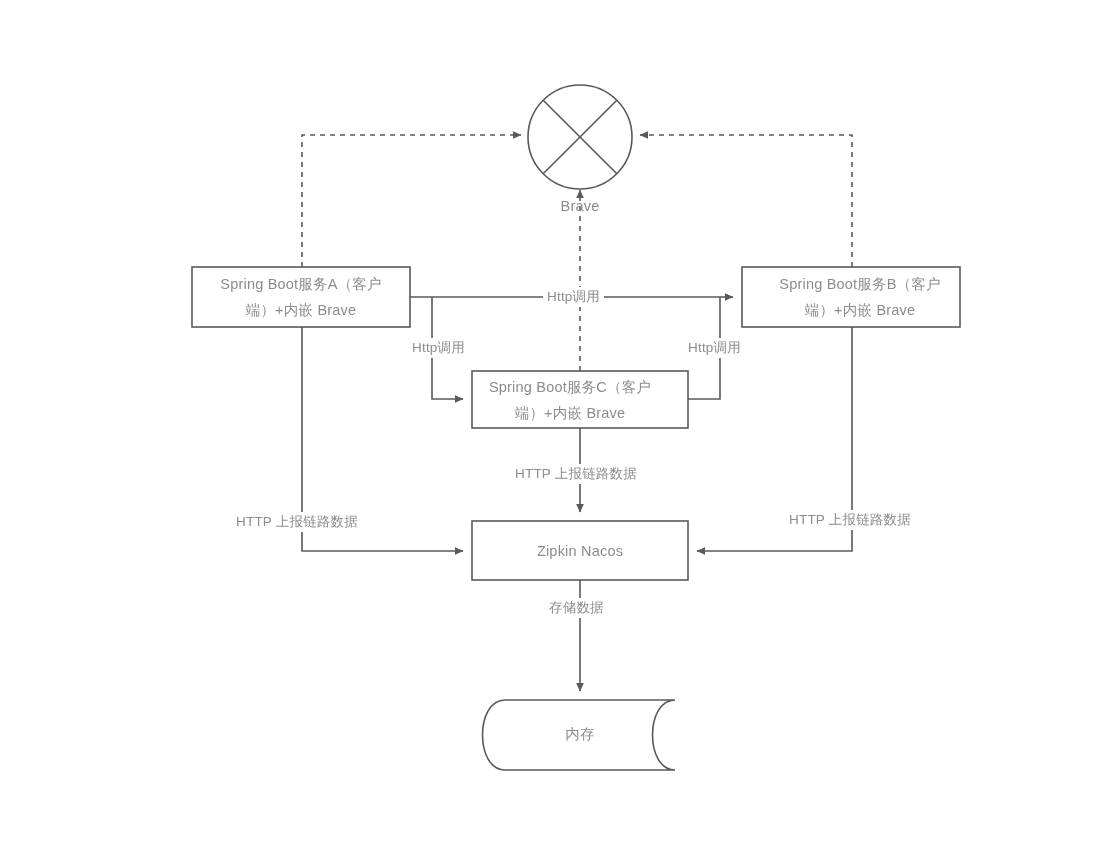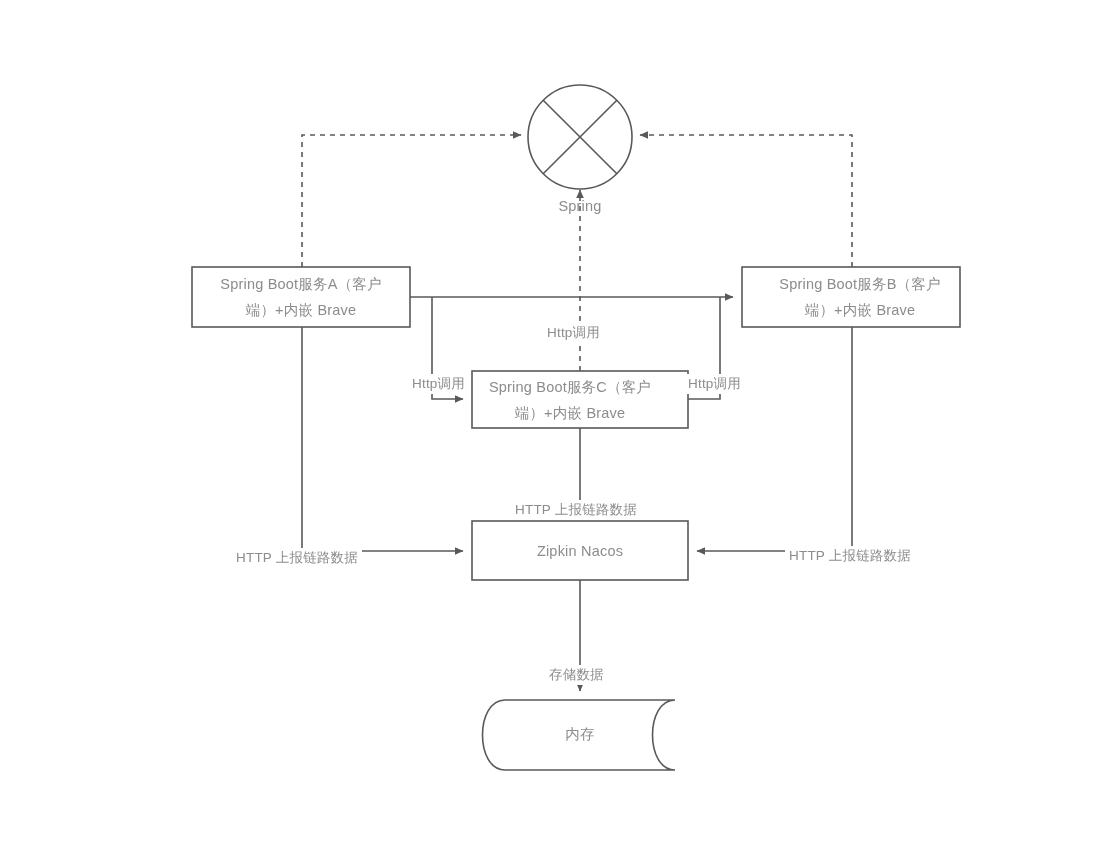--- a/index.html
+++ b/index.html
@@ -40,21 +40,20 @@
   .edge-label {
     position: absolute;
     color: #8c8c8c;
     font-size: 13.5px;
     line-height: 18px;
     letter-spacing: 0.2px;
     white-space: nowrap;
     background: #ffffff;
     padding: 1px 4px;
     text-align: center;
-    margin-top: 36px;
   }
 </style>
 </head>
 <body>
 
 <div id="canvas">
 
   <svg id="diagram-svg" viewBox="0 0 1094 849" xmlns="http://www.w3.org/2000/svg">
     <defs>
       <marker id="arrow" markerWidth="9" markerHeight="9" refX="8" refY="4.5" orient="auto" markerUnits="userSpaceOnUse">
@@ -99,21 +98,21 @@
       <path d="M 580 428 L 580 512" marker-end="url(#arrow)"></path>
 
       <path d="M 302 327 L 302 551 L 463 551" marker-end="url(#arrow)"></path>
 
       <path d="M 852 327 L 852 551 L 697 551" marker-end="url(#arrow)"></path>
 
       <path d="M 580 580 L 580 691" marker-end="url(#arrow)"></path>
     </g>
   </svg>
 
-  <div class="node-label" style="left:530px; top:195px; width:100px; height:22px;">Spring</div>
+  <div class="node-label" style="left:530px; top:195px; width:100px; height:22px;">Brave</div>
 
   <div class="node-label" style="left:192px; top:267px; width:218px; height:60px;">Spring Boot服务A（客户
 端）+内嵌 Brave</div>
 
   <div class="node-label" style="left:742px; top:267px; width:236px; height:60px;">Spring Boot服务B（客户
 端）+内嵌 Brave</div>
 
   <div class="node-label" style="left:472px; top:371px; width:196px; height:57px;text-align:center;">Spring Boot服务C（客户
 端）+内嵌 Brave</div>
 
@@ -126,15 +125,15 @@
   <div class="edge-label" style="left:408px; top:338px;">Http调用</div>
 
   <div class="edge-label" style="left:684px; top:338px;">Http调用</div>
 
   <div class="edge-label" style="left:511px; top:464px;">HTTP 上报链路数据</div>
 
   <div class="edge-label" style="left:232px; top:512px;">HTTP 上报链路数据</div>
 
   <div class="edge-label" style="left:785px; top:510px;">HTTP 上报链路数据</div>
 
-  <div class="edge-label" style="left:545px; top:629px;">存储数据</div>
+  <div class="edge-label" style="left:545px; top:598px;">存储数据</div>
 
 </div>
 
 </body></html>

